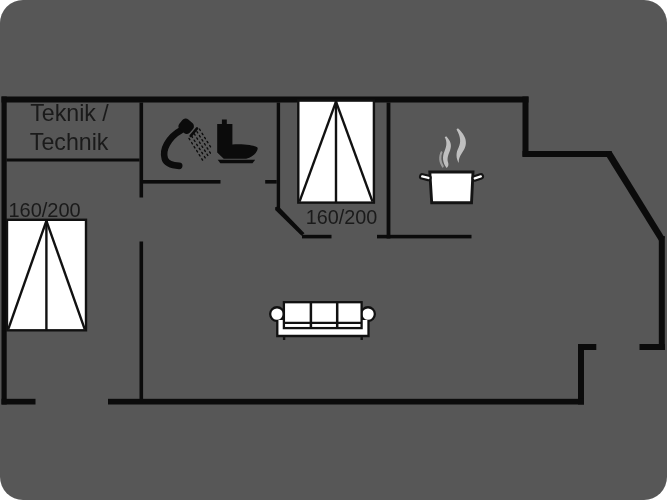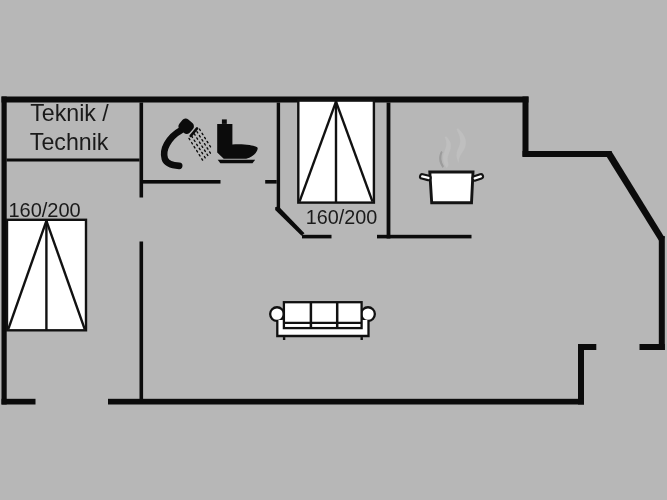--- a/index.html
+++ b/index.html
@@ -1,16 +1,16 @@
 <!DOCTYPE html>
 <html><head>
 <meta charset="utf-8">
 <style>
 html,body{margin:0;padding:0;background:#ffffff;}
-#plan{position:relative;width:667px;height:500px;background:#fca5a5;overflow:hidden;filter:grayscale(1);}
+#plan{position:relative;width:667px;height:500px;background:#0369a1;overflow:hidden;filter:grayscale(1);border-radius:23px;}
 svg{position:absolute;top:0;left:0;display:block;}
 text{font-family:"Liberation Sans",sans-serif;fill:#1a1a1a;}
 </style>
 </head>
 <body>
 <div id="plan">
 <svg width="667" height="500" viewBox="0 0 667 500">
 <g fill="none" stroke="none">
 
 <rect x="7" y="103" width="132" height="55"></rect>

